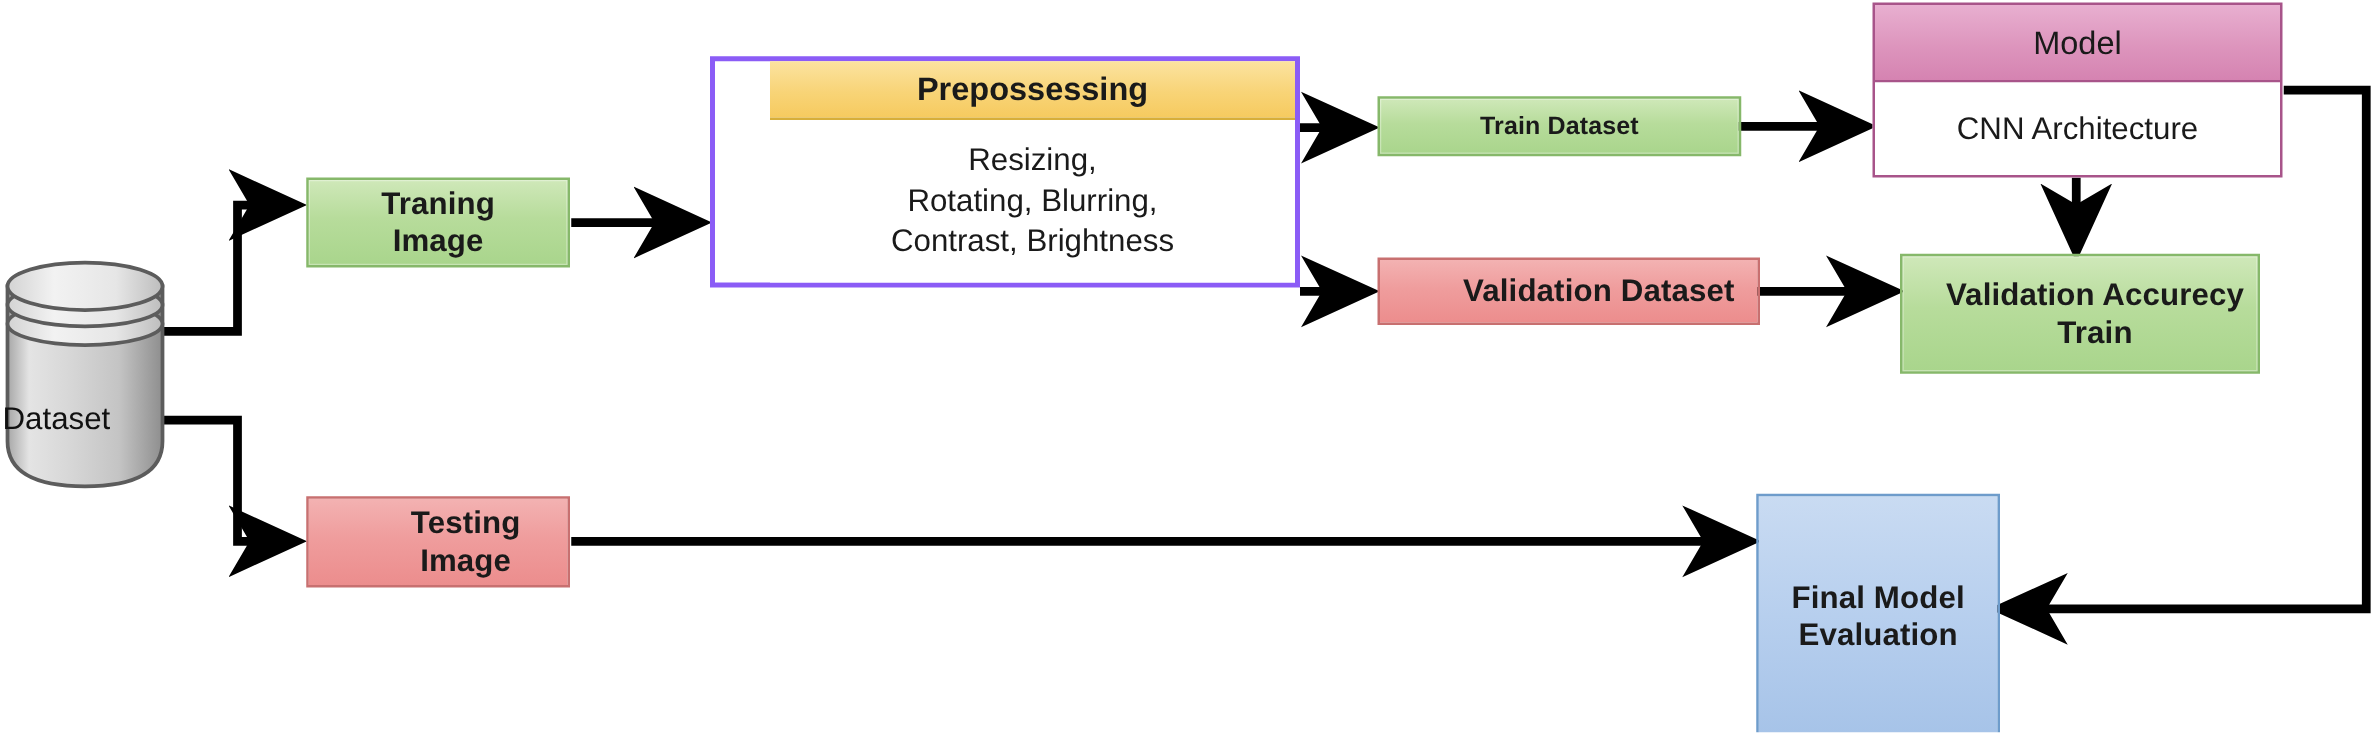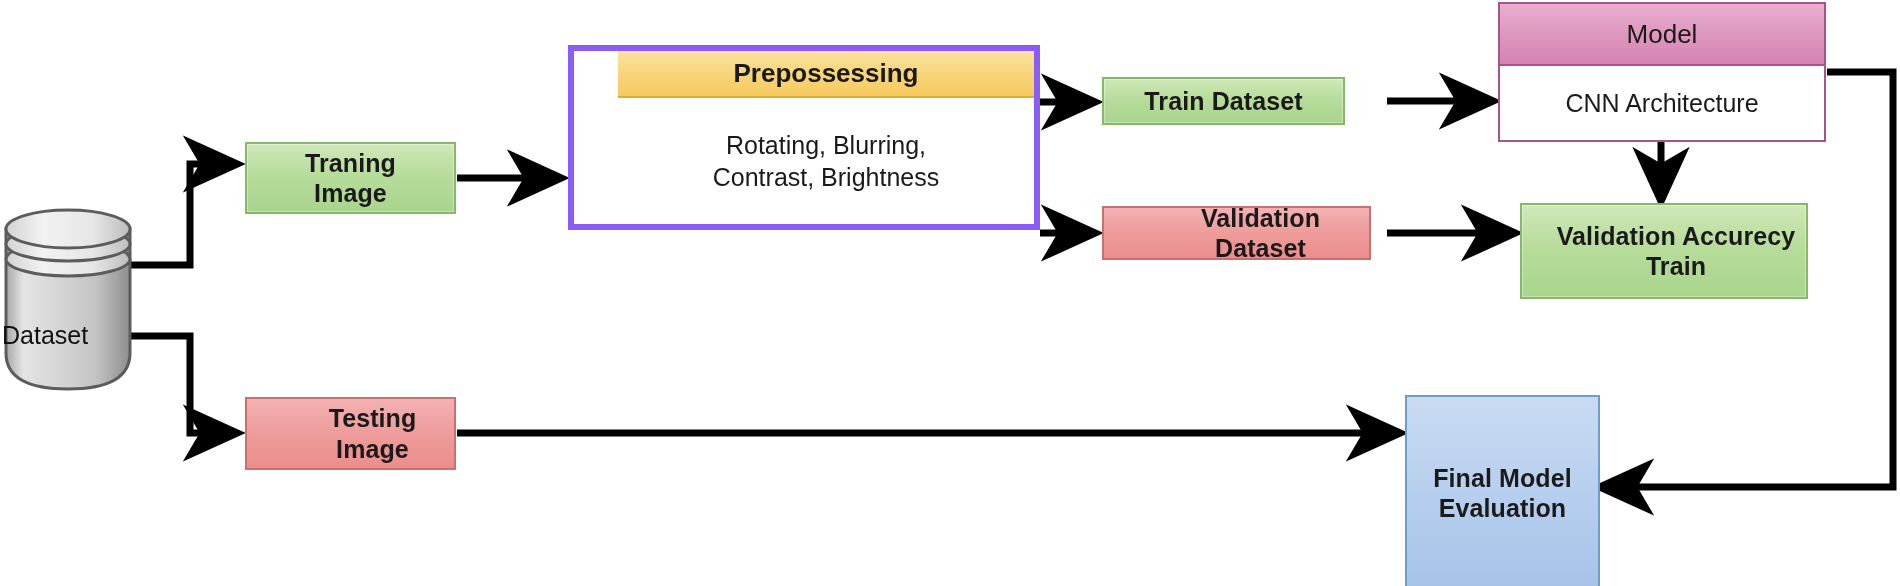--- a/index.html
+++ b/index.html
@@ -63,21 +63,21 @@
     flex:1;
     box-sizing:border-box;
     display:flex;
     align-items:center;
     justify-content:center;
     text-align:center;
     color:#1a1a1a;
     background:#ffffff;
     line-height:1.3;
   }
-  .yellowbox{ border:6px solid #8b5cf6;padding-left:44px; }
+  .yellowbox{ border:4px solid #8b5cf6;padding-left:44px; }
   .yellowbox .hdr{
     background:linear-gradient(to bottom,#fbe3a0 0%,#f8d477 55%,#f6ca5f 100%);
     border-bottom:2px solid #d7ae3a;
     font-weight:bold;
   }
   .pinkbox{ border:2px solid #a8548a; }
   .pinkbox .hdr{
     background:linear-gradient(to bottom,#e8afd0 0%,#dd95bd 55%,#d583b1 100%);
     border-bottom:2px solid #a8548a;
   }
@@ -173,31 +173,32 @@
 
   <div class="node red" style="left:245px; top:397px; width:211px; height:73px; font-size:25px; flex-direction:column;padding-left:44px;">
     <span>Testing</span>
     <span>Image</span>
   </div>
 
   <div class="composite yellowbox" style="left:568px; top:45px; width:472px; height:185px;">
     <div class="hdr" style="height:47px; font-size:26px;">Prepossessing</div>
     <div class="bdy" style="font-size:25px;">
       <div>
+        <div>Resizing,</div>
         <div>Rotating, Blurring,</div>
         <div>Contrast, Brightness</div>
       </div>
     </div>
   </div>
 
-  <div class="node green" style="left:1102px; top:77px; width:243px; height:48px; font-size:25px;">
+  <div class="node green" style="left:1102px; top:77px; width:291px; height:48px; font-size:20px;">
     <span>Train Dataset</span>
   </div>
 
-  <div class="node red" style="left:1102px; top:206px; width:269px; height:54px; font-size:25px;padding-left:48px;">
+  <div class="node red" style="left:1102px; top:206px; width:306px; height:54px; font-size:25px;padding-left:48px;">
     <span>Validation Dataset</span>
   </div>
 
   <div class="composite pinkbox" style="left:1498px; top:2px; width:328px; height:140px;">
     <div class="hdr" style="height:62px; font-size:26px;">Model</div>
     <div class="bdy" style="font-size:25px; font-weight:normal;">CNN Architecture</div>
   </div>
 
   <div class="node green" style="left:1520px; top:203px; width:288px; height:96px; font-size:25px; flex-direction:column;padding-left:24px;">
     <span>Validation Accurecy</span>

